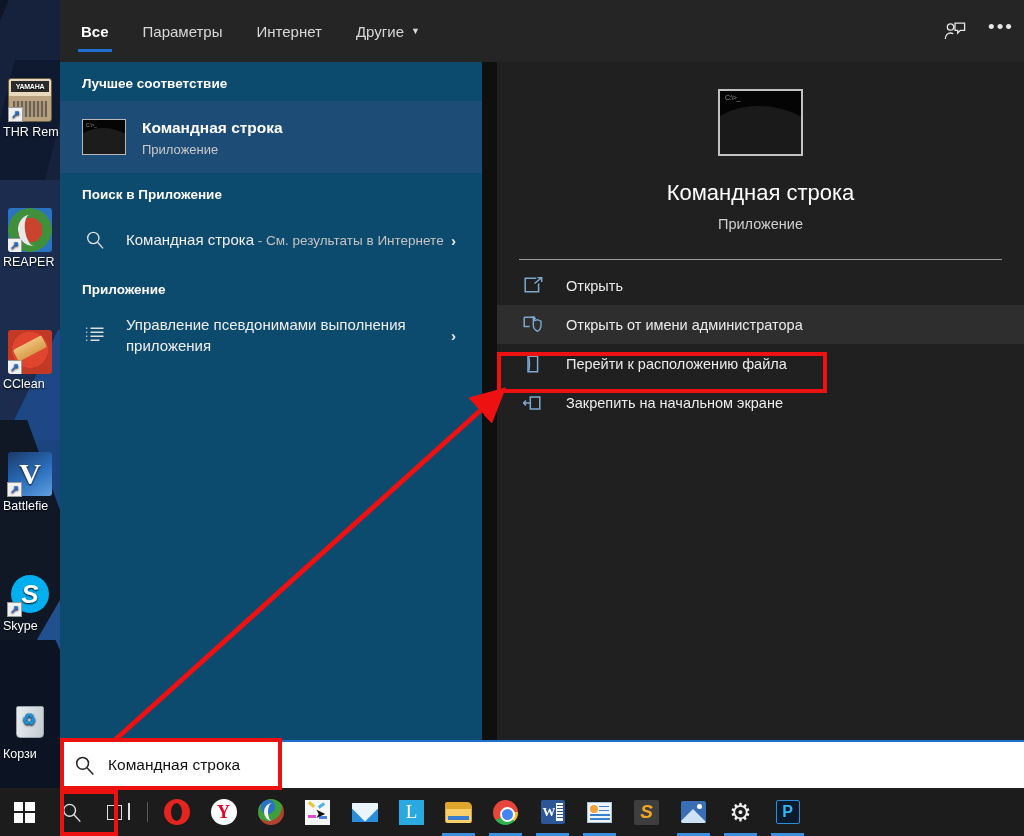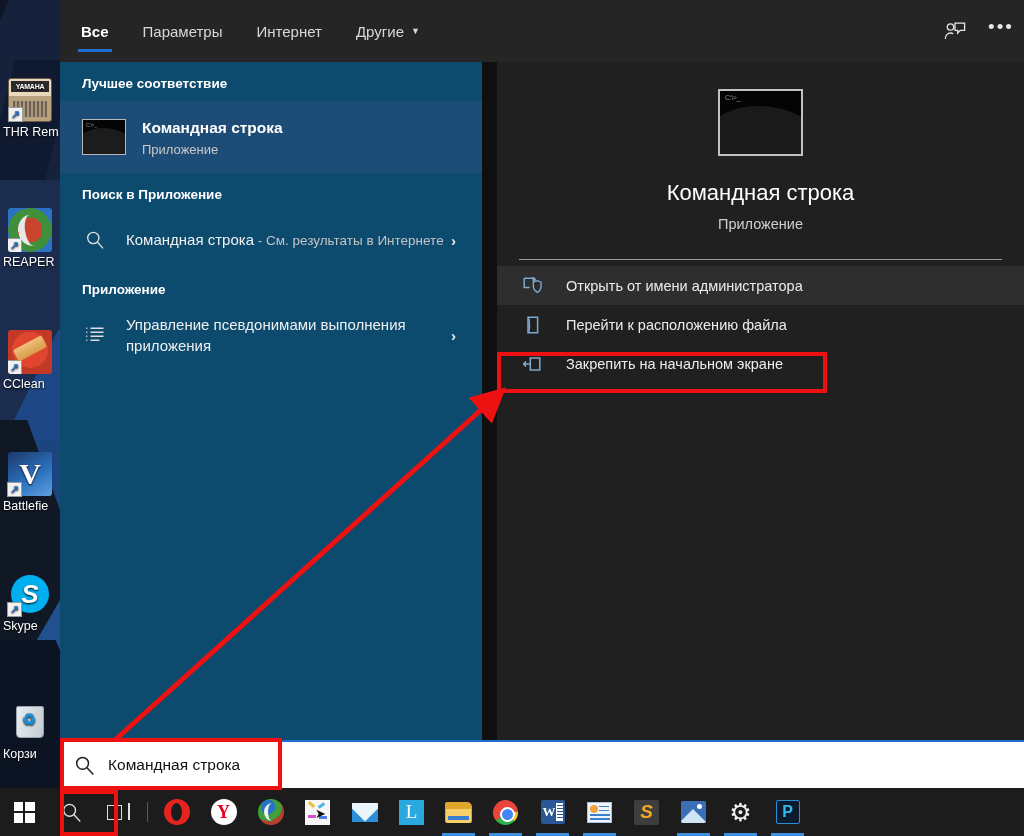--- a/index.html
+++ b/index.html
@@ -450,20 +450,29 @@
             <span class="pr">C:\&gt;_</span>
           </div>
           <div class="hero-title">Командная строка</div>
           <div class="hero-sub">Приложение</div>
         </div>
 
         <div id="hero-divider"></div>
 
         <div id="actions">
 
+          <div class="act-row">
+            <span class="act-icon">
+              <svg width="19" height="17" viewBox="0 0 19 17" fill="none" stroke="#7fa8cf" stroke-width="1.5">
+                <path d="M12.3 1.3H1.2v13.4h13.4V6.4"></path>
+                <path d="M10.5 6.5L17.6 0.6M13.3 0.6h4.4v4.4"></path>
+              </svg>
+            </span>
+            <span>Открыть</span>
+          </div>
 
           <div class="act-row hl">
             <span class="act-icon">
               <svg width="21" height="18" viewBox="0 0 21 18" fill="none" stroke="#7fa8cf" stroke-width="1.5">
                 <path d="M1.2 1.3h9.1v3.2M1.2 1.3v9.1h5.4"></path>
                 <path d="M8.3 1.3h3.6M10.3 0.5l1.9 1.9-1.9 1.9"></path>
                 <path d="M12.5 5.6l4.4-1.6 4.0 1.6v4.3c0 3.4-2.2 5.9-4.0 6.8-1.8-.9-4.4-3.4-4.4-6.8z" transform="translate(-1.2,0) scale(0.92)"></path>
               </svg>
             </span>
             <span>Открыть от имени администратора</span>

